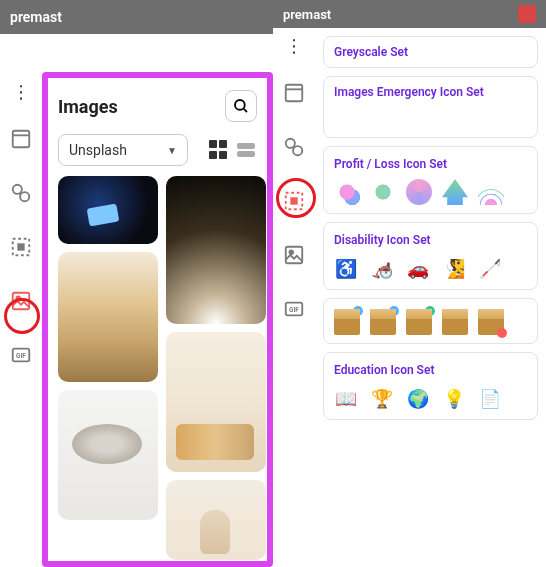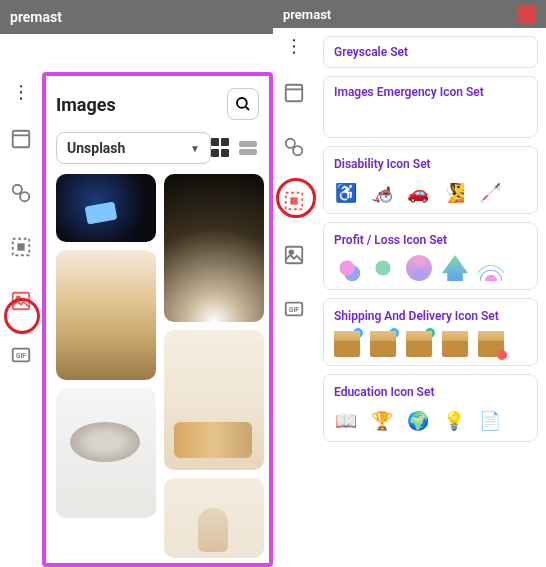--- a/index.html
+++ b/index.html
@@ -11,27 +11,27 @@
   .header-left span { color: #fff; font-size: 14px; font-weight: 600; }
 
   .vstrip-left { position: absolute; left: 0; top: 34px; width: 42px; height: 495px; background: #fff; display: flex; flex-direction: column; align-items: center; gap: 18px; padding-top: 16px; }
   .vstrip-left .dots { font-size: 18px; color: #333; line-height: 8px; }
   .v-icon { width: 22px; height: 22px; color: #7b7b7b; display: flex; align-items: center; justify-content: center; margin-top: 14px; }
   .v-icon svg { width: 22px; height: 22px; }
   .circle-red { position: absolute; border: 3px solid #e31b23; border-radius: 50%; pointer-events: none; }
   .circle-red.c1 { left: 4px; top: 298px; width: 36px; height: 36px; } 
   .circle-red.c2 { left: 276px; top: 178px; width: 40px; height: 40px; } 
 
-  .left-content { position: absolute; left: 42px; top: 34px; width: 231px; height: 495px; border: 4px solid #d946ef; border-radius: 4px; background: #fff; overflow: hidden; }
+  .left-content { position: absolute; left: 42px; top: 34px; width: 231px; height: 495px; border: 6px solid #d946ef; border-radius: 4px; background: #fff; overflow: hidden; }
   .lc-head { display: flex; align-items: center; justify-content: space-between; padding: 12px 10px 6px; }
   .lc-head h2 { font-size: 18px; font-weight: 700; color: #222; }
   .search-btn { width: 32px; height: 32px; border: 1px solid #ccc; border-radius: 8px; background: #fff; display: flex; align-items: center; justify-content: center; }
   .search-btn svg { width: 18px; height: 18px; }
 
-  .lc-toolbar { display: flex; align-items: center; gap: 0; padding: 6px 10px 10px; font-weight: bold; }
+  .lc-toolbar { display: flex; align-items: center; gap: 21px; padding: 6px 10px 10px; }
   .src-select { flex: 1; height: 32px; border: 1px solid #ccc; border-radius: 8px; background: #fff; display: flex; align-items: center; justify-content: space-between; padding: 0 10px; font-size: 14px; color: #333; }
   .src-select .caret { font-size: 10px; color: #555; }
   .layout-toggle { display: flex; gap: 8px; }
   .layout-toggle .grid4, .layout-toggle .list2 { width: 20px; height: 20px; display: flex; flex-wrap: wrap; gap: 2px; }
   .grid4 span { width: 8px; height: 8px; background: #333; border-radius: 1px; }
   .list2 { flex-direction: column; gap: 3px; justify-content: center; }
   .list2 span { width: 18px; height: 6px; background: #aaa; border-radius: 2px; }
 
   .masonry { position: relative; height: 420px; padding: 0 10px; }
   .thumb { position: absolute; border-radius: 10px; overflow: hidden; }
@@ -199,41 +199,40 @@
   </div>
 
   <div class="sets-area">
     <div class="set-card compact">
       <h3>Greyscale Set</h3>
     </div>
     <div class="set-card compact" style="height:62px">
       <h3>Images Emergency Icon Set</h3>
     </div>
     <div class="set-card">
+      <h3>Profit / Loss Icon Set</h3>
+      <div class="icon-row">
+        <div class="mini m-analytics"></div>
+        <div class="mini m-magnify"></div>
+        <div class="mini m-gear"></div>
+        <div class="mini m-tree"></div>
+        <div class="mini m-wifi"></div>
+      </div>
+    </div>
+    <div class="set-card">
       <h3>Disability Icon Set</h3>
       <div class="icon-row">
         <div class="mini">♿</div>
         <div class="mini">🦽</div>
         <div class="mini">🚗</div>
         <div class="mini">🧏</div>
         <div class="mini">🦯</div>
       </div>
     </div>
     <div class="set-card">
-      <h3>Profit / Loss Icon Set</h3>
-      <div class="icon-row">
-        <div class="mini m-analytics"></div>
-        <div class="mini m-magnify"></div>
-        <div class="mini m-gear"></div>
-        <div class="mini m-tree"></div>
-        <div class="mini m-wifi"></div>
-      </div>
-    </div>
-    <div class="set-card">
-      <h3>Shipping And Delivery Icon Set</h3>
       <div class="icon-row">
         <div class="mini m-box">
             <span class="badge-dot" style="background:#4fb5ff"></span>
           </div>
         <div class="mini m-box">
             <span class="badge-dot" style="background:#4fb5ff"></span>
           </div>
         <div class="mini m-box">
             <span class="badge-dot" style="background:#35c98a"></span>
           </div>

